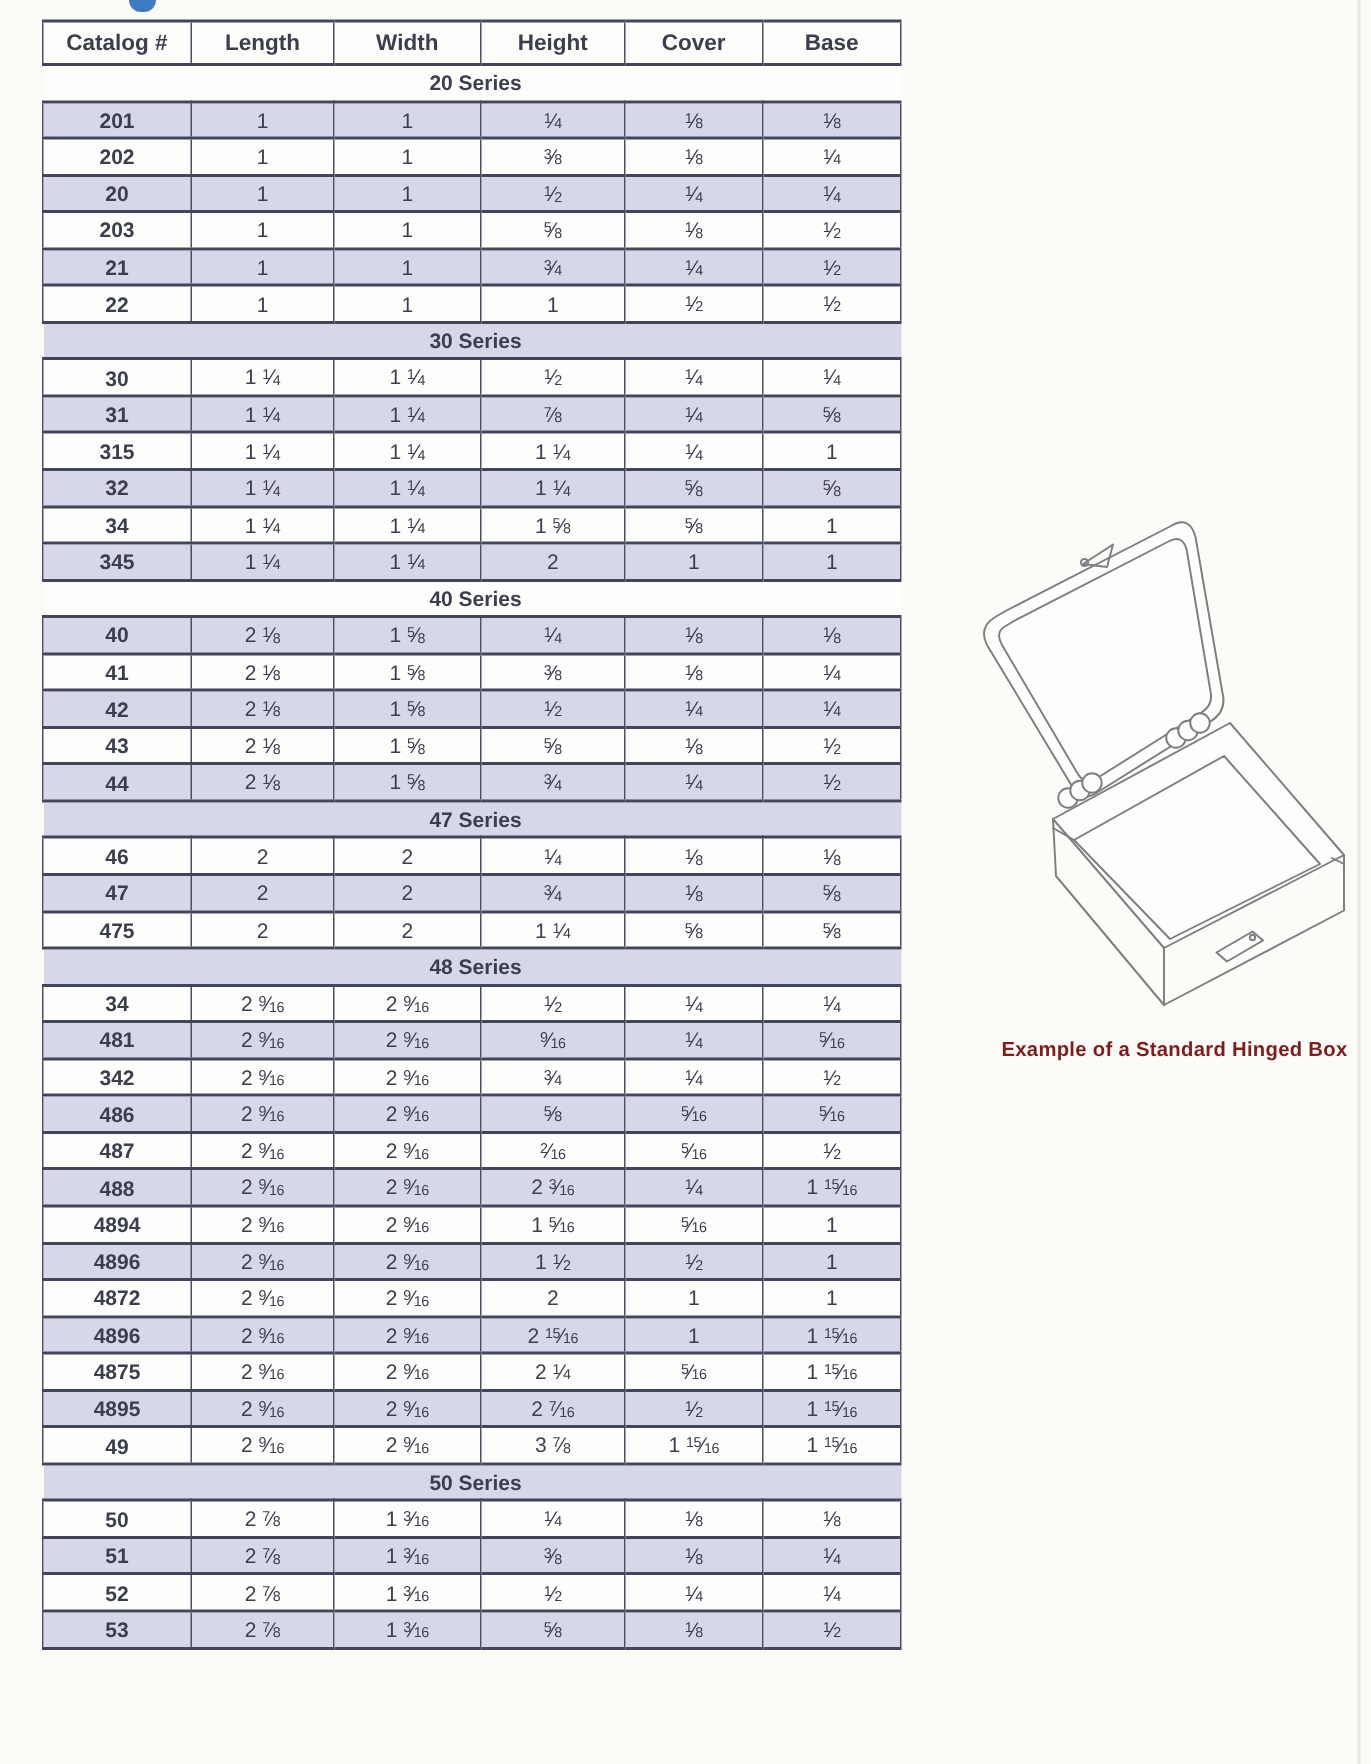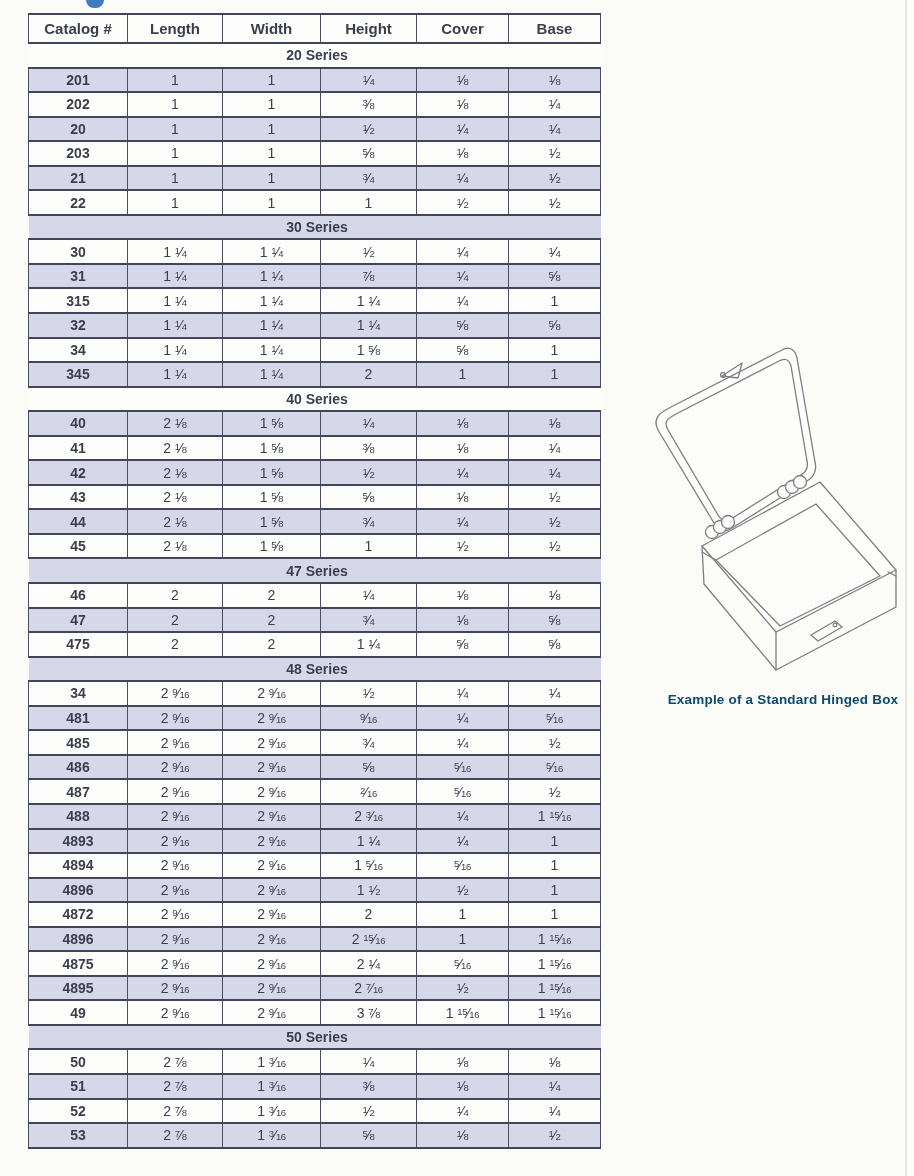--- a/index.html
+++ b/index.html
@@ -49,21 +49,21 @@
     text-align:center;padding-left:5px;
     font-weight:bold;font-size:14px;
   }
   .fr{white-space:nowrap;letter-spacing:-0.3px;}
   .fr sup{font-size:0.68em;vertical-align:0.34em;}
   .fr sub{font-size:0.68em;vertical-align:-0.04em;}
 
   .illustration{position:absolute;left:628px;top:330px;width:286px;height:360px;}
   .caption{
     position:absolute;left:652px;top:692px;width:262px;
-    text-align:center;font-weight:bold;font-size:13.5px;color:#0c4a6e;
+    text-align:center;font-weight:bold;font-size:13.5px;color:#7f1d1d;
     letter-spacing:0.2px;
   }
   svg .ln{fill:none;stroke:#7e7e82;stroke-width:1.3;stroke-linejoin:round;stroke-linecap:round;}
   svg .fillw{fill:#fdfdfb;}
 </style>
 </head>
 <body>
 
 <div class="page">
 
@@ -227,28 +227,20 @@
           <td><span class="fr"><sup>1</sup>⁄<sub>2</sub></span></td>
         </tr>
         <tr class="lav">
           <td class="cat">44</td>
           <td>2 <span class="fr"><sup>1</sup>⁄<sub>8</sub></span></td>
           <td>1 <span class="fr"><sup>5</sup>⁄<sub>8</sub></span></td>
           <td><span class="fr"><sup>3</sup>⁄<sub>4</sub></span></td>
           <td><span class="fr"><sup>1</sup>⁄<sub>4</sub></span></td>
           <td><span class="fr"><sup>1</sup>⁄<sub>2</sub></span></td>
         </tr>
-        <tr class="wht">
-          <td class="cat">45</td>
-          <td>2 <span class="fr"><sup>1</sup>⁄<sub>8</sub></span></td>
-          <td>1 <span class="fr"><sup>5</sup>⁄<sub>8</sub></span></td>
-          <td>1</td>
-          <td><span class="fr"><sup>1</sup>⁄<sub>2</sub></span></td>
-          <td><span class="fr"><sup>1</sup>⁄<sub>2</sub></span></td>
-        </tr>
         <tr class="band lav">
           <td colspan="6">47 Series</td>
         </tr>
         <tr class="wht">
           <td class="cat">46</td>
           <td>2</td>
           <td>2</td>
           <td><span class="fr"><sup>1</sup>⁄<sub>4</sub></span></td>
           <td><span class="fr"><sup>1</sup>⁄<sub>8</sub></span></td>
           <td><span class="fr"><sup>1</sup>⁄<sub>8</sub></span></td>
@@ -282,21 +274,21 @@
         </tr>
         <tr class="lav">
           <td class="cat">481</td>
           <td>2 <span class="fr"><sup>9</sup>⁄<sub>16</sub></span></td>
           <td>2 <span class="fr"><sup>9</sup>⁄<sub>16</sub></span></td>
           <td><span class="fr"><sup>9</sup>⁄<sub>16</sub></span></td>
           <td><span class="fr"><sup>1</sup>⁄<sub>4</sub></span></td>
           <td><span class="fr"><sup>5</sup>⁄<sub>16</sub></span></td>
         </tr>
         <tr class="wht">
-          <td class="cat">485</td>
+          <td class="cat">342</td>
           <td>2 <span class="fr"><sup>9</sup>⁄<sub>16</sub></span></td>
           <td>2 <span class="fr"><sup>9</sup>⁄<sub>16</sub></span></td>
           <td><span class="fr"><sup>3</sup>⁄<sub>4</sub></span></td>
           <td><span class="fr"><sup>1</sup>⁄<sub>4</sub></span></td>
           <td><span class="fr"><sup>1</sup>⁄<sub>2</sub></span></td>
         </tr>
         <tr class="lav">
           <td class="cat">486</td>
           <td>2 <span class="fr"><sup>9</sup>⁄<sub>16</sub></span></td>
           <td>2 <span class="fr"><sup>9</sup>⁄<sub>16</sub></span></td>
@@ -312,28 +304,20 @@
           <td><span class="fr"><sup>5</sup>⁄<sub>16</sub></span></td>
           <td><span class="fr"><sup>1</sup>⁄<sub>2</sub></span></td>
         </tr>
         <tr class="lav">
           <td class="cat">488</td>
           <td>2 <span class="fr"><sup>9</sup>⁄<sub>16</sub></span></td>
           <td>2 <span class="fr"><sup>9</sup>⁄<sub>16</sub></span></td>
           <td>2 <span class="fr"><sup>3</sup>⁄<sub>16</sub></span></td>
           <td><span class="fr"><sup>1</sup>⁄<sub>4</sub></span></td>
           <td>1 <span class="fr"><sup>15</sup>⁄<sub>16</sub></span></td>
-        </tr>
-        <tr class="lav">
-          <td class="cat">4893</td>
-          <td>2 <span class="fr"><sup>9</sup>⁄<sub>16</sub></span></td>
-          <td>2 <span class="fr"><sup>9</sup>⁄<sub>16</sub></span></td>
-          <td>1 <span class="fr"><sup>1</sup>⁄<sub>4</sub></span></td>
-          <td><span class="fr"><sup>1</sup>⁄<sub>4</sub></span></td>
-          <td>1</td>
         </tr>
         <tr class="wht">
           <td class="cat">4894</td>
           <td>2 <span class="fr"><sup>9</sup>⁄<sub>16</sub></span></td>
           <td>2 <span class="fr"><sup>9</sup>⁄<sub>16</sub></span></td>
           <td>1 <span class="fr"><sup>5</sup>⁄<sub>16</sub></span></td>
           <td><span class="fr"><sup>5</sup>⁄<sub>16</sub></span></td>
           <td>1</td>
         </tr>
         <tr class="lav">

